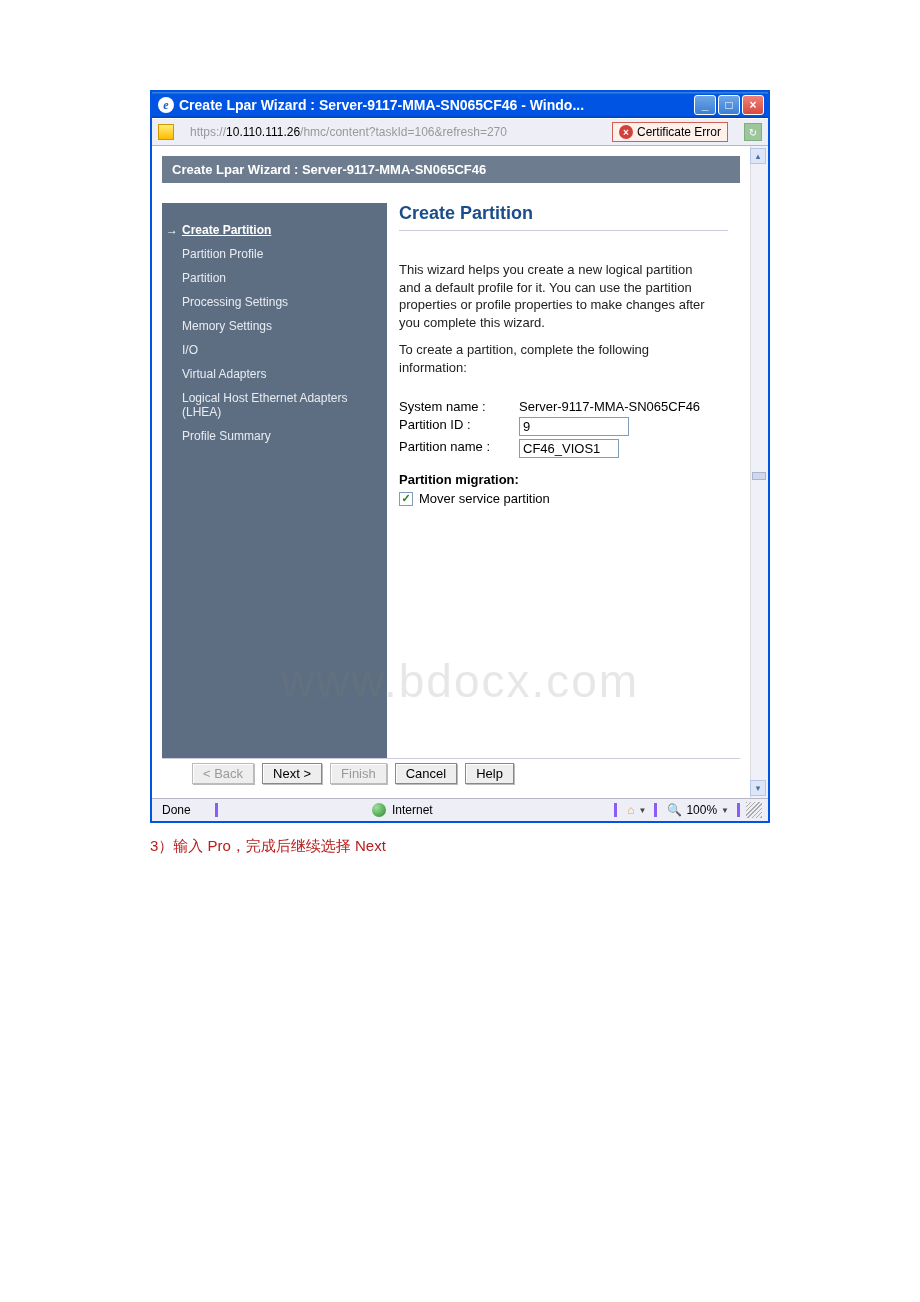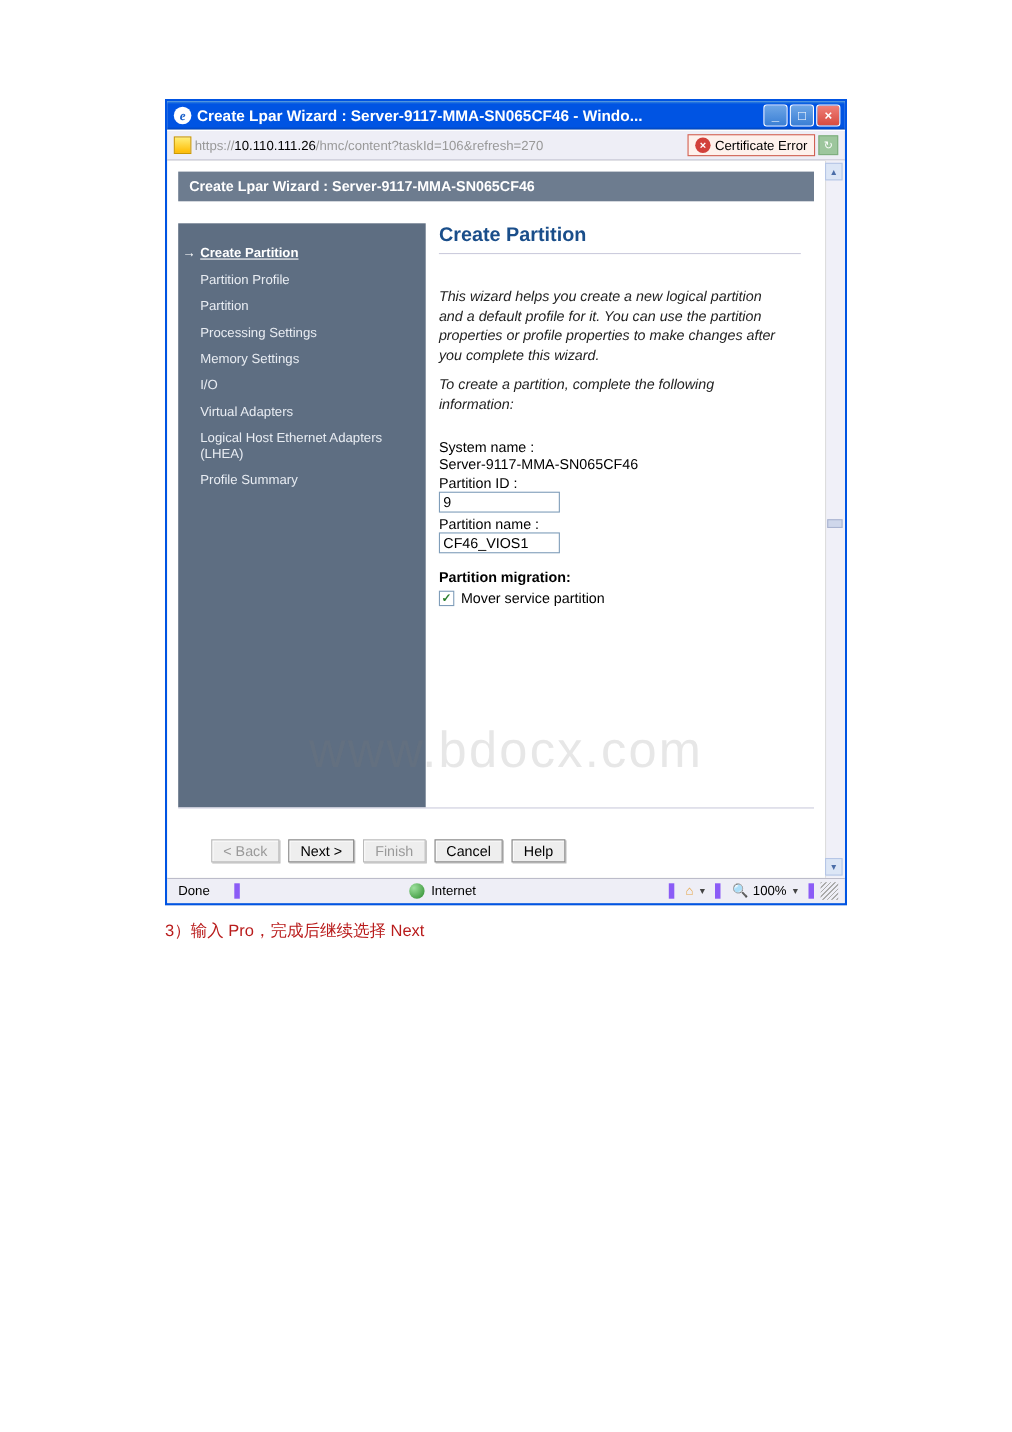--- a/index.html
+++ b/index.html
@@ -35,21 +35,21 @@
   }
   .titlebar-text { flex: 1; white-space: nowrap; overflow: hidden; }
   .titlebar-buttons { display: flex; gap: 2px; }
   .tb-btn {
     width: 22px; height: 20px; border: 1px solid #fff; background: linear-gradient(to bottom,#6ea6e6,#3a7fd5);
     border-radius: 3px; display:flex;align-items:center;justify-content:center;color:#fff;font-weight:bold;font-size:12px;
   }
   .tb-btn.close { background: linear-gradient(to bottom,#f08078,#d64b3f); }
   .addrbar {
     background: #eeeef6; border-top:1px solid #fff; border-bottom:1px solid #b6b6c6;
-    padding: 3px 6px; display:flex; align-items:center; gap:3px;
+    padding: 3px 6px; display:flex; align-items:center; gap:16px;
   }
   .addr-icon { width:16px;height:16px;background:linear-gradient(to bottom,#fe7,#fb0);border:1px solid #c90;display:inline-block; }
   .addr-url { color:#999; font-size:12px; flex:1; white-space:nowrap; overflow:hidden; }
   .addr-url .ip { color:#000; }
   .cert-badge {
     background:#fef1ec; border:1px solid #d06053; padding:2px 6px; display:flex; align-items:center; gap:4px; color:#000;
   }
   .cert-x { width:14px;height:14px;border-radius:50%;background:#d2403a;color:#fff;display:inline-flex;align-items:center;justify-content:center;font-size:10px;font-weight:bold; }
   .rss-icon { width:18px;height:18px;background:#9dc69d;border:1px solid #7fae7f;display:inline-flex;align-items:center;justify-content:center;color:#fff;font-size:10px; }
   .content-area {
@@ -69,47 +69,47 @@
   .wizard-body { display:flex; flex:1; margin-right:18px; }
   .nav-col {
     width: 225px; background:#5e6e82; color:#e8ecf2; padding: 8px 6px; font-size:12px;
   }
   .nav-item { padding:5px 0 5px 14px; color:#e8ecf2; }
   .nav-item.current { color:#fff; font-weight:bold; text-decoration:underline; position:relative; padding-top:12px;}
   .nav-item.current::before { content:"→"; position:absolute; left:-2px; top:12px; font-weight:bold;}
   .main-col { flex:1; padding: 0 12px 0 12px; position:relative; }
   .main-title { color:#1a4e8a; font-size:18px; font-weight:bold; border-bottom:1px solid #ccd; padding-bottom:6px; margin-bottom:30px; }
   .desc { color:#222; font-size:13px; line-height:1.35; }
-  .desc p { margin: 0 16px 10px 0; font-style: italic; }
-  .form-row { display:flex; align-items:flex-start; margin:3px 0; font-size:13px;flex-direction:column; }
+  .desc p { margin: 0 16px 10px 0; }
+  .form-row { display:flex; align-items:flex-start; margin:3px 0; font-size:13px; }
   .form-row .lbl { width:120px; }
   .form-row .val { flex:1; }
   .text-input {
     border:1px solid #7f9db9; padding:1px 3px; font-size:13px; font-family:inherit; background:#fff; width:100px;
   }
   .section-sub { font-weight:bold; margin-top:14px; font-size:13px; }
   .chk-row { display:flex; align-items:center; gap:6px; margin-top:4px; font-size:13px; }
   .chk { width:14px;height:14px;border:1px solid #7f9db9;background:#fff;display:inline-flex;align-items:center;justify-content:center;color:#2a7e2a;font-size:11px;font-weight:bold; }
   .watermark {
     position:absolute; bottom:90px; left:50%; transform:translateX(-50%);
     font-size:46px; letter-spacing:2px; color:rgba(120,120,120,0.18); font-weight:400; pointer-events:none; white-space:nowrap; font-family:Arial,sans-serif;
   }
   .button-row {
-    border-top:1px solid #ccd; padding:28px 0 14px 30px; margin-right:18px;
+    border-top:1px solid #ccd; padding:4px 0 14px 30px; margin-right:18px;
     display:flex; gap:8px;
   }
   .btn {
     padding:2px 10px; font-size:13px; font-family:inherit; background:#eee; border:1px solid #888;
     box-shadow: inset 1px 1px 0 #fff, 1px 1px 0 #bbb;
   }
   .btn.disabled { color:#9a9a9a; border-color:#bbb; }
   .statusbar {
     background:#eeeef6; border-top:1px solid #b6b6c6; padding:3px 6px; display:flex; align-items:center; gap:6px; font-size:12px;
   }
-  .status-cell { border-right:5px solid #8b5cf6; padding:0 8px 0 4px; display:flex;align-items:center;gap:4px; }
+  .status-cell { border-right:3px solid #8b5cf6; padding:0 8px 0 4px; display:flex;align-items:center;gap:4px; }
   .status-cell:last-child { border-right:none; }
   .status-zone { flex:1; display:flex;align-items:center;gap:6px; }
   .globe { width:14px;height:14px;border-radius:50%;background:radial-gradient(circle at 30% 30%,#9de09d,#2a8a2a);display:inline-block; }
   .mag { font-size:12px; }
   .page-caption { margin:14px 0 0 0; font-size:15px; color:#b91c1c; font-family: "Microsoft YaHei","SimSun",Arial,sans-serif; }
   .scrollbar-track { position:absolute; right:0; top:0; bottom:0; width:18px; background:#f0f0f8; border-left:1px solid #ddd; }
   .scrollbar-track .thumb-marker { position:absolute; right:2px; top:50%; width:14px; height:8px; background:#cfd7eb; border:1px solid #aab4d0; }
   .resize-grip { width:16px;height:16px; background:repeating-linear-gradient(135deg,#aaa 0,#aaa 1px,transparent 1px,transparent 3px); }
   .drop-arrow { font-size:8px; color:#444; }
   .home-icon { color:#e6a64a; font-size:12px; }
@@ -179,21 +179,21 @@
           </div>
           <div class="form-row">
             <div class="lbl">Partition ID :</div>
             <div class="val">
               <input class="text-input" style="width: 110px;" value="9">
             </div>
           </div>
           <div class="form-row">
             <div class="lbl">Partition name :</div>
             <div class="val">
-              <input class="text-input" style="width: 110px;" value="CF46_VIOS1">
+              <input class="text-input" style="width: 100px;" value="CF46_VIOS1">
             </div>
           </div>
 
           <div class="section-sub">Partition migration:</div>
           <div class="chk-row">
             <span class="chk">✓</span>
             <span>Mover service partition</span>
           </div>
         </div>
       </div>

